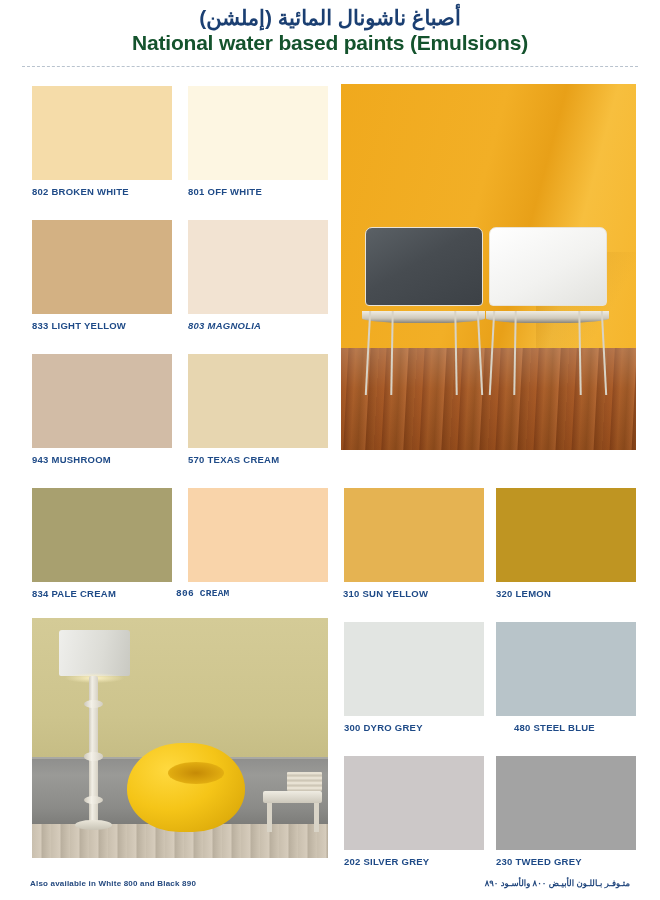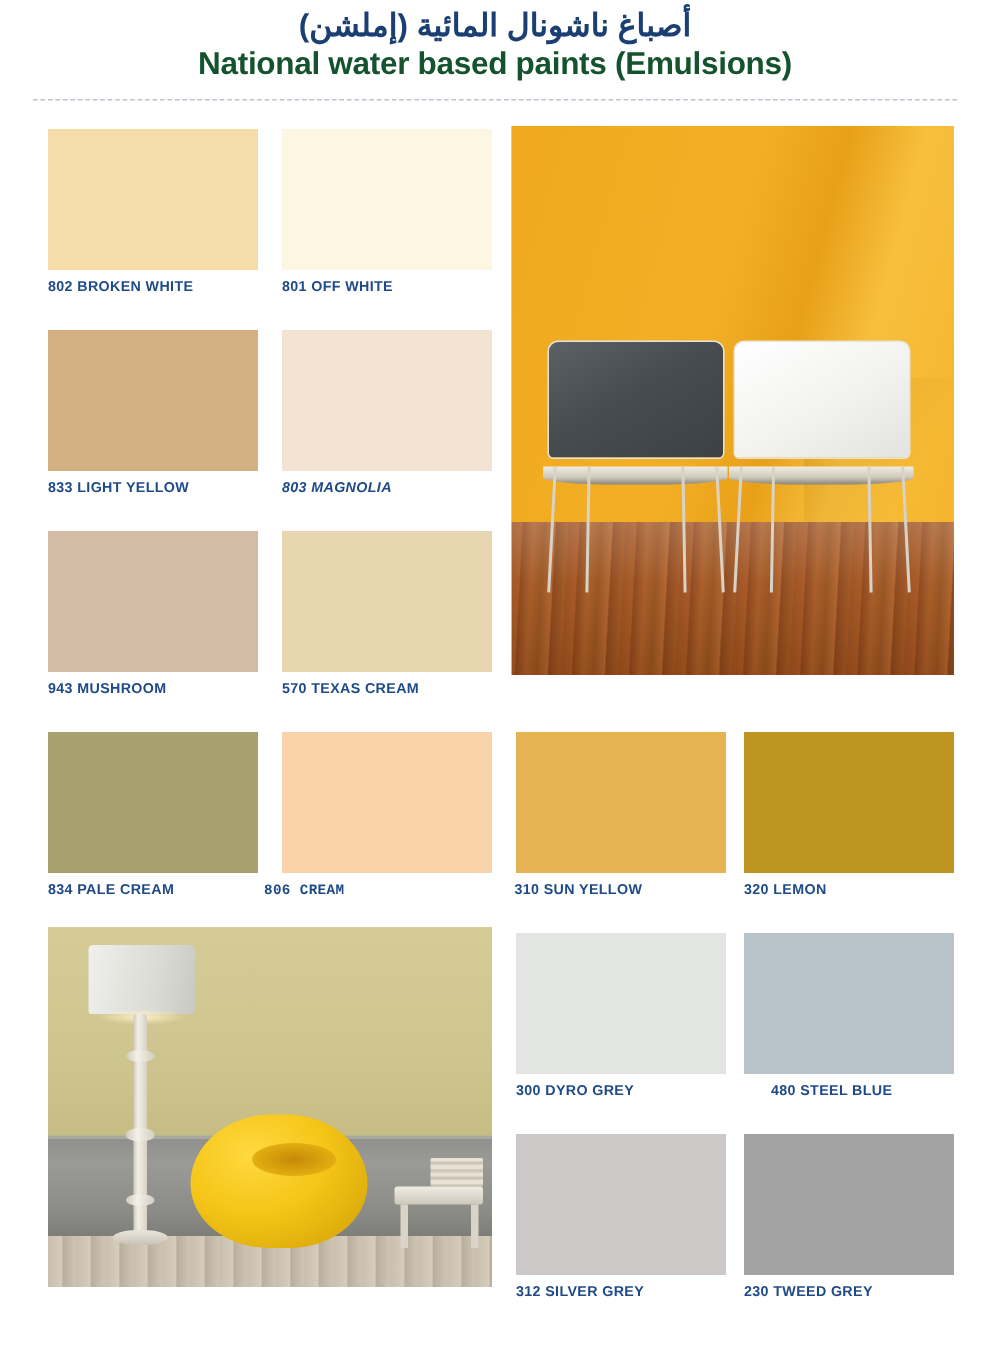--- a/index.html
+++ b/index.html
@@ -273,21 +273,21 @@
   <div class="swatch-label" style="left:344px; top:722px;">300 DYRO GREY</div>
 
   <div class="swatch-cell" style="left:496px; top:622px; width:140px; height:94px;">
     <span class="swatch-chip" style="background:#B8C4C9"></span>
   </div>
   <div class="swatch-label" style="left:496px; top:722px;margin-left:18px;">480 STEEL BLUE</div>
 
   <div class="swatch-cell" style="left:344px; top:756px; width:140px; height:94px;">
     <span class="swatch-chip" style="background:#CCC8C8"></span>
   </div>
-  <div class="swatch-label" style="left:344px; top:856px;">312 SILVER GREY</div>
+  <div class="swatch-label" style="left:344px; top:856px;">202 SILVER GREY</div>
 
   <div class="swatch-cell" style="left:496px; top:756px; width:140px; height:94px;">
     <span class="swatch-chip" style="background:#A3A3A3"></span>
   </div>
   <div class="swatch-label" style="left:496px; top:856px;">230 TWEED GREY</div>
 
   <div class="photo photo-chairs" style="left:341px; top:84px; width:295px; height:366px;">
     <div class="ch-wall"></div>
     <div class="ch-wall-shadow"></div>
     <div class="ch-floor"></div>
@@ -327,14 +327,18 @@
 
     <div class="pouf"></div>
     <div class="pouf-dimple"></div>
 
     <div class="books"></div>
     <div class="table"></div>
     <div class="table-leg" style="right:19%;"></div>
     <div class="table-leg" style="right:3%;"></div>
   </div>
 
+  <div class="footer">
+    <div class="footer-en">Also available in White 800 and Black 890</div>
+    <div class="footer-ar">متـوفـر بـاللـون الأبيـض ٨٠٠ والأسـود ٨٩٠</div>
+  </div>
 
 </div>
 
 </body></html>

